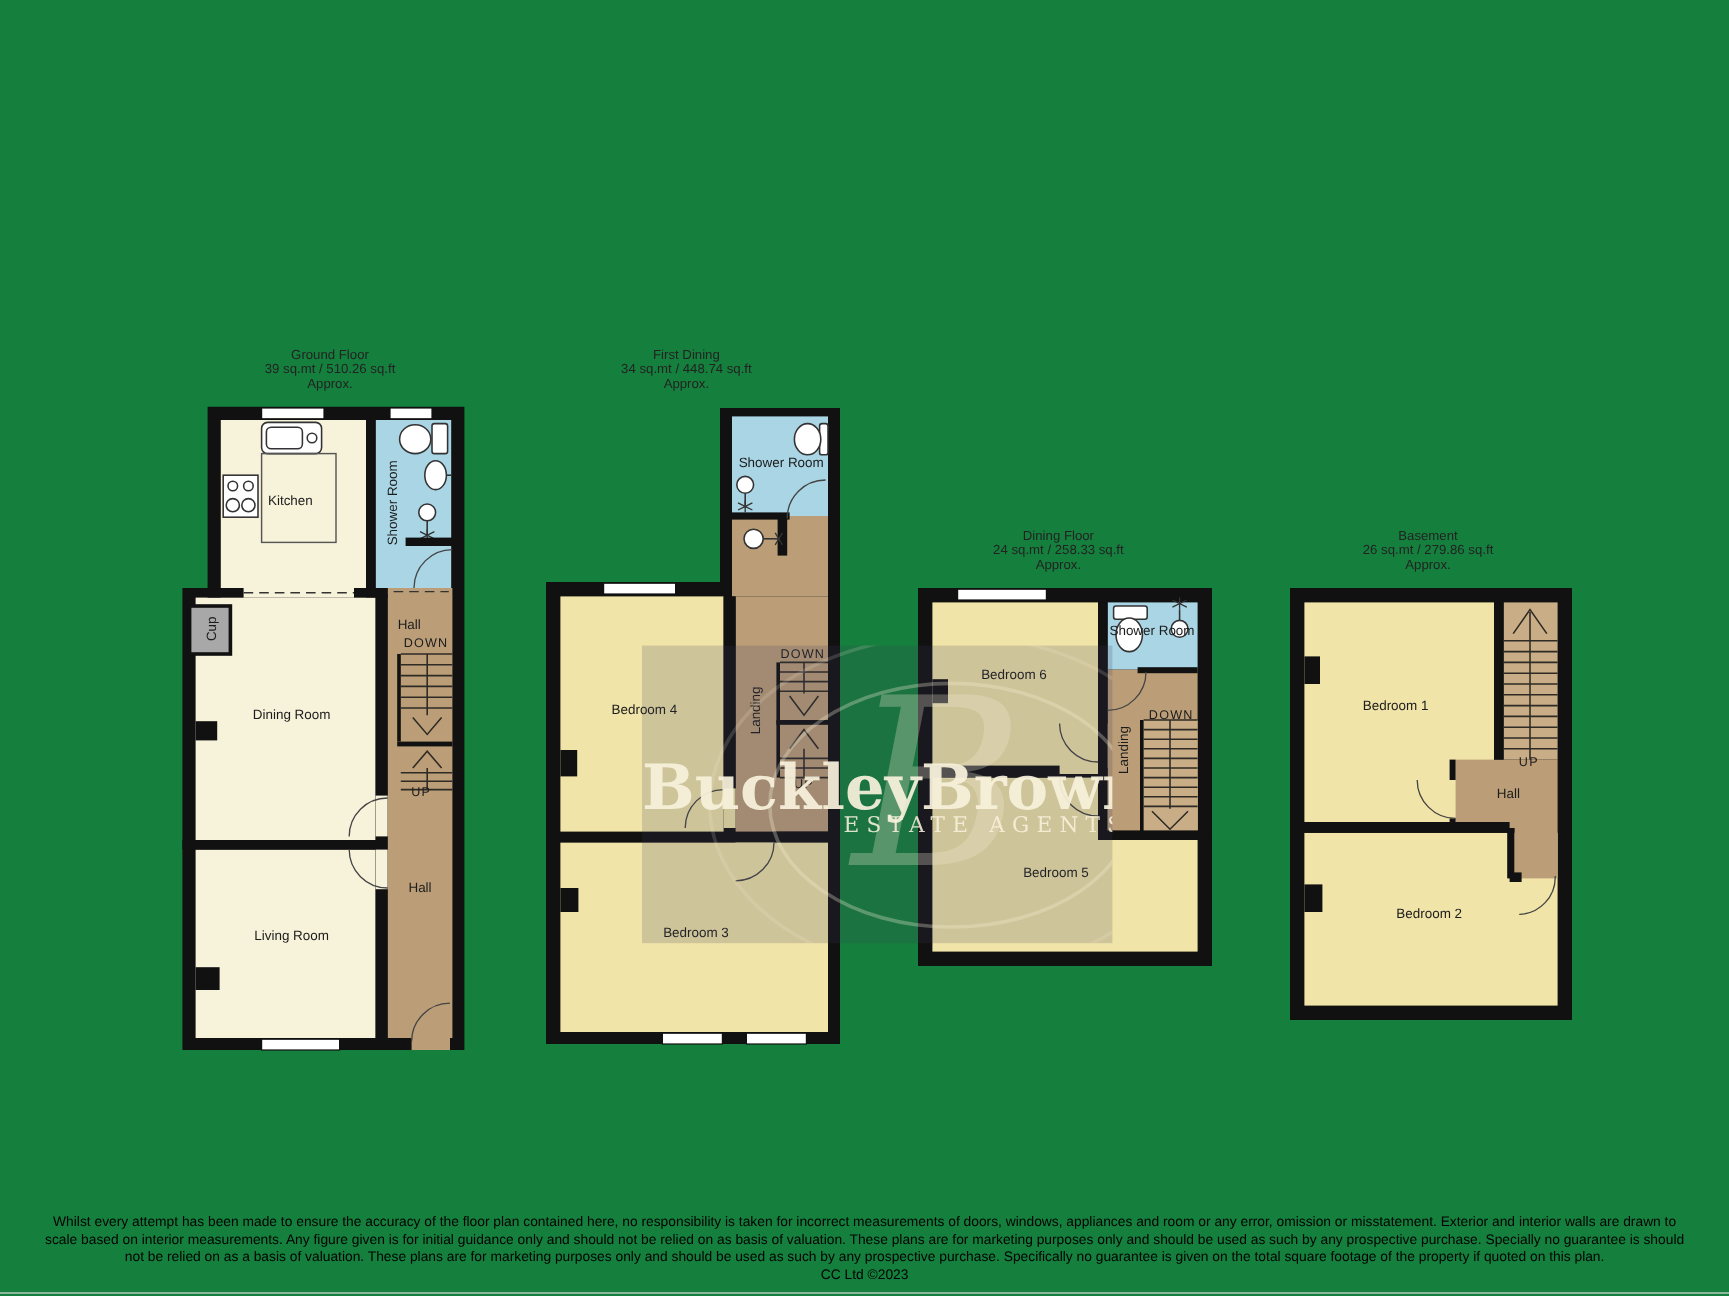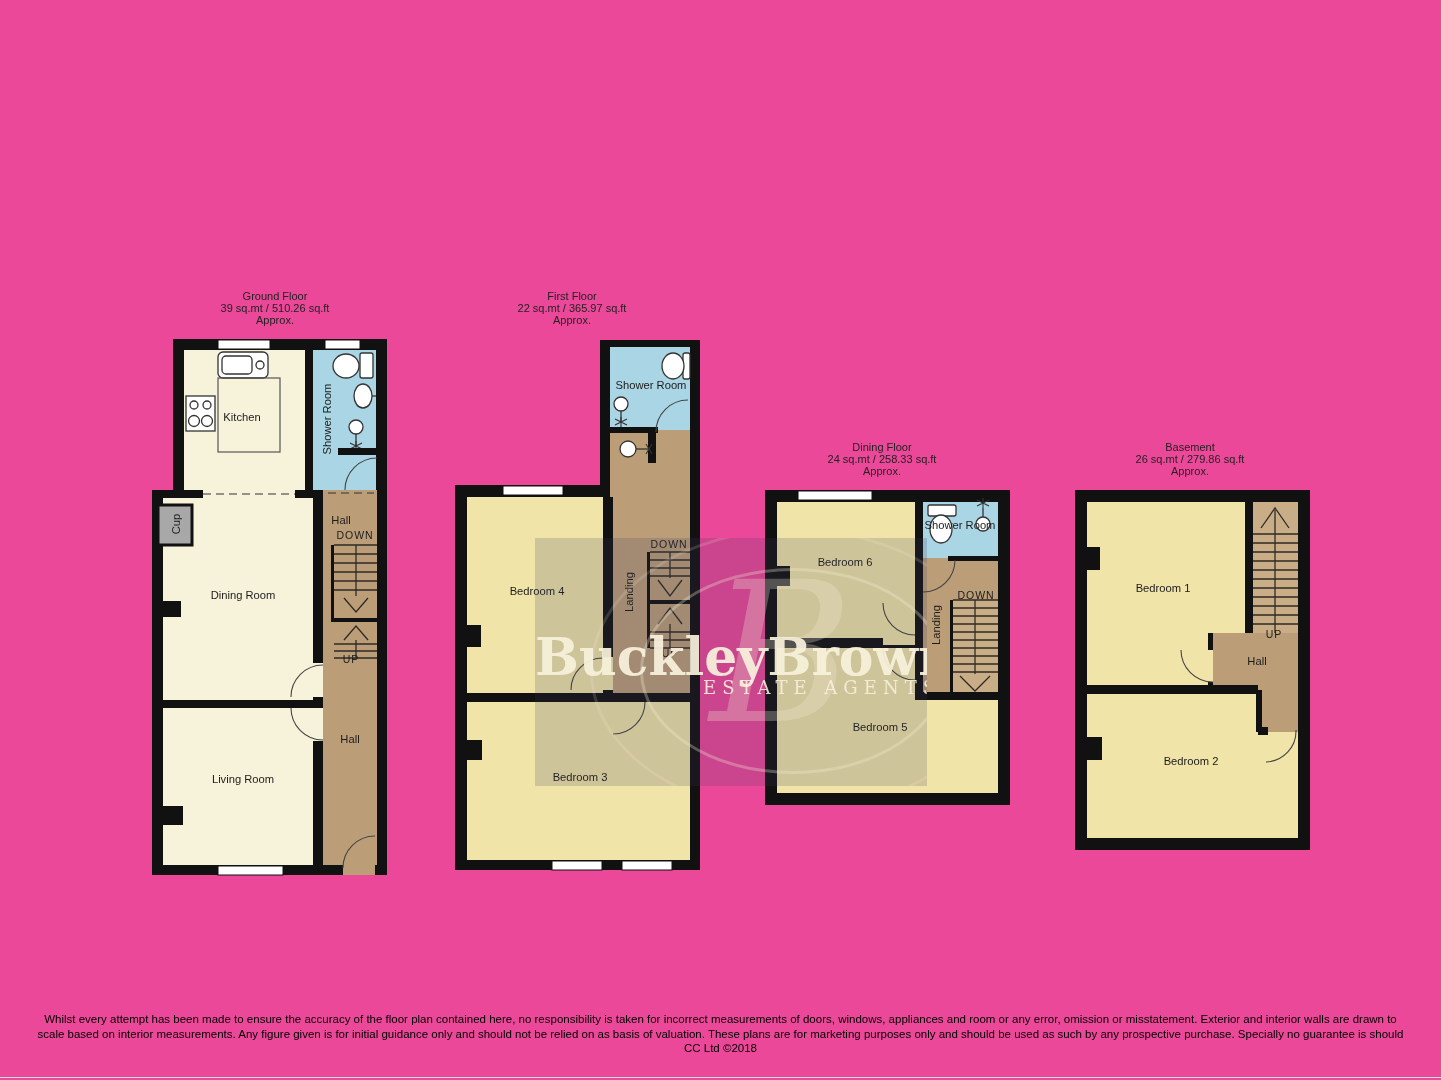--- a/index.html
+++ b/index.html
@@ -1,16 +1,16 @@
 <!DOCTYPE html>
 <html><head>
 <meta charset="utf-8">
 <style>
   html,body{margin:0;padding:0;background:#fff;}
-  .canvas{position:relative;width:1441px;height:1080px;background:#ec4899;overflow:hidden;
+  .canvas{position:relative;width:1441px;height:1080px;background:#15803d;overflow:hidden;
           font-family:"Liberation Sans", sans-serif;}
   .floor-title{position:absolute;width:240px;text-align:center;font-size:11px;line-height:12px;color:#222;}
   .plan{position:absolute;}
   svg text{font-family:"Liberation Sans", sans-serif;fill:#1c1c1c;}
   .room-label{font-size:11.2px;}
   .stair-label{font-size:10.5px;letter-spacing:1px;}
   .wm{position:absolute;left:535px;top:538px;width:392px;height:248px;
       background:rgba(60,60,90,0.19);overflow:hidden;}
   .wm-ellipse{position:absolute;border:3px solid rgba(246,239,216,0.30);border-radius:50%;}
   .wm-b{position:absolute;left:175px;top:18px;font-family:"DejaVu Serif", serif;font-style:italic;
@@ -30,22 +30,22 @@
 <body>
 
 <div class="canvas">
 
   <div class="floor-title" style="left:155px;top:290px;">
     <div>Ground Floor</div>
     <div>39 sq.mt / 510.26 sq.ft</div>
     <div>Approx.</div>
   </div>
   <div class="floor-title" style="left:452px;top:290px;">
-    <div>First Floor</div>
-    <div>22 sq.mt / 365.97 sq.ft</div>
+    <div>First Dining</div>
+    <div>34 sq.mt / 448.74 sq.ft</div>
     <div>Approx.</div>
   </div>
   <div class="floor-title" style="left:762px;top:441px;">
     <div>Dining Floor</div>
     <div>24 sq.mt / 258.33 sq.ft</div>
     <div>Approx.</div>
   </div>
   <div class="floor-title" style="left:1070px;top:441px;text-align:center;">
     <div>Basement</div>
     <div>26 sq.mt / 279.86 sq.ft</div>
@@ -286,17 +286,18 @@
     <div class="wm-ellipse" style="left:105px;top:30px;width:300px;height:200px;"></div>
     <div class="wm-ellipse" style="left:55px;top:-10px;width:400px;height:280px;border-color:rgba(246,239,216,0.16);"></div>
     <div class="wm-b">B</div>
     <div class="wm-brand">BuckleyBrown</div>
     <div class="wm-tagline">ESTATE AGENTS</div>
   </div>
 
   <div class="disclaimer">
     <div>Whilst every attempt has been made to ensure the accuracy of the floor plan contained here, no responsibility is taken for incorrect measurements of doors, windows, appliances and room or any error, omission or misstatement. Exterior and interior walls are drawn to</div>
     <div>scale based on interior measurements. Any figure given is for initial guidance only and should not be relied on as basis of valuation. These plans are for marketing purposes only and should be used as such by any prospective purchase. Specially no guarantee is should</div>
-    <div>CC Ltd ©2018</div>
+    <div>not be relied on as a basis of valuation. These plans are for marketing purposes only and should be used as such by any prospective purchase. Specifically no guarantee is given on the total square footage of the property if quoted on this plan.</div>
+    <div>CC Ltd ©2023</div>
   </div>
   <div class="bottom-line"></div>
 
 </div>
 
 </body></html>

